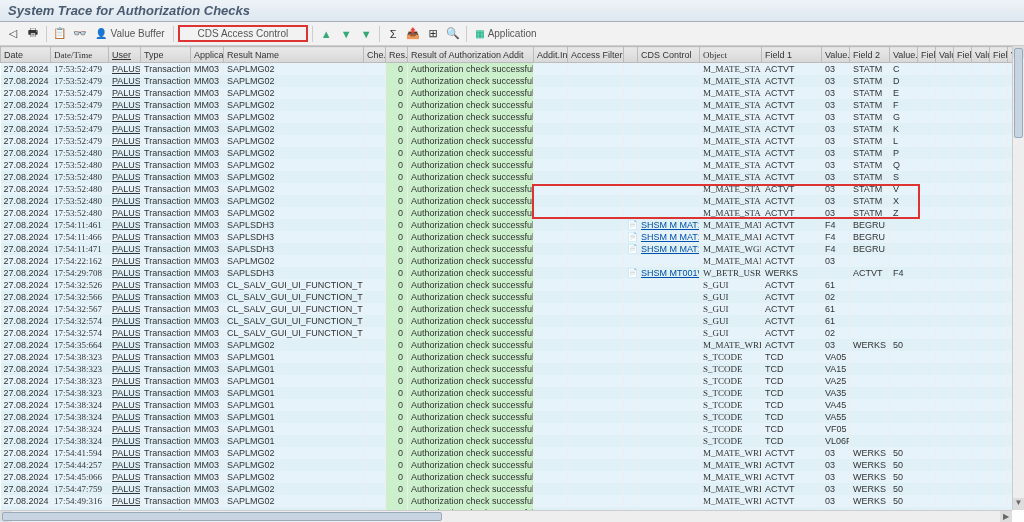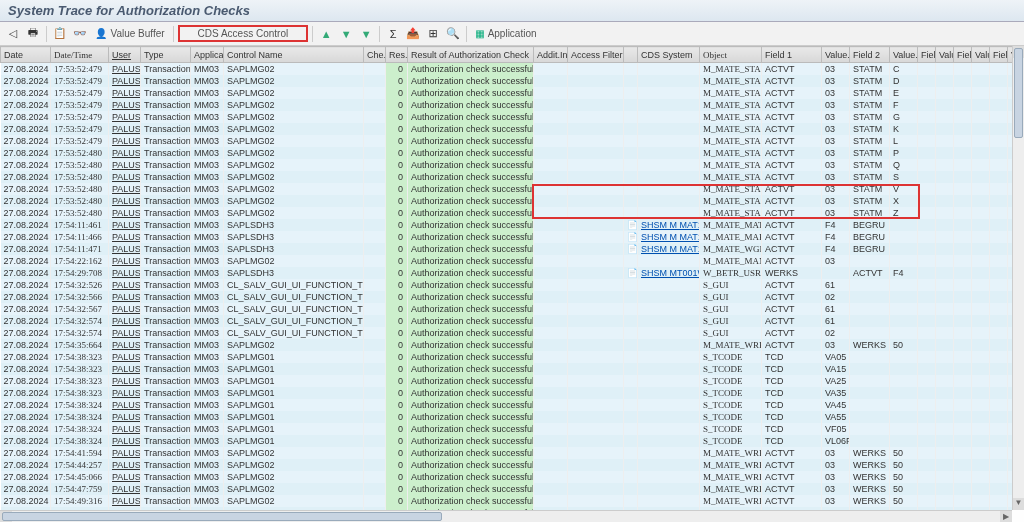--- a/index.html
+++ b/index.html
@@ -74,28 +74,28 @@
 
 <div class="grid-wrap">
   <table>
     <thead>
         <tr id="header-row">
           <th class="c-date">Date</th>
           <th class="c-time">Date/Time</th>
           <th class="c-user">User</th>
           <th class="c-type">Type</th>
           <th class="c-app">Application</th>
-          <th class="c-prog">Control Name</th>
+          <th class="c-prog">Result Name</th>
           <th class="c-che">Che...</th>
           <th class="c-res">Res...</th>
-          <th class="c-rtext">Result of Authorization Check</th>
+          <th class="c-rtext">Result of Authorization Addit</th>
           <th class="c-addit">Addit.In...</th>
           <th class="c-acc">Access Filteri...</th>
           <th class="c-icon"></th>
-          <th class="c-cds">CDS System</th>
+          <th class="c-cds">CDS Control</th>
           <th class="c-obj">Object</th>
           <th class="c-f1">Field 1</th>
           <th class="c-v1">Value...</th>
           <th class="c-f2">Field 2</th>
           <th class="c-v2">Value...</th>
           <th class="c-rest">Field...</th>
           <th class="c-rest">Value...</th>
           <th class="c-rest">Field...</th>
           <th class="c-rest">Value...</th>
           <th class="c-rest">Field...</th>

